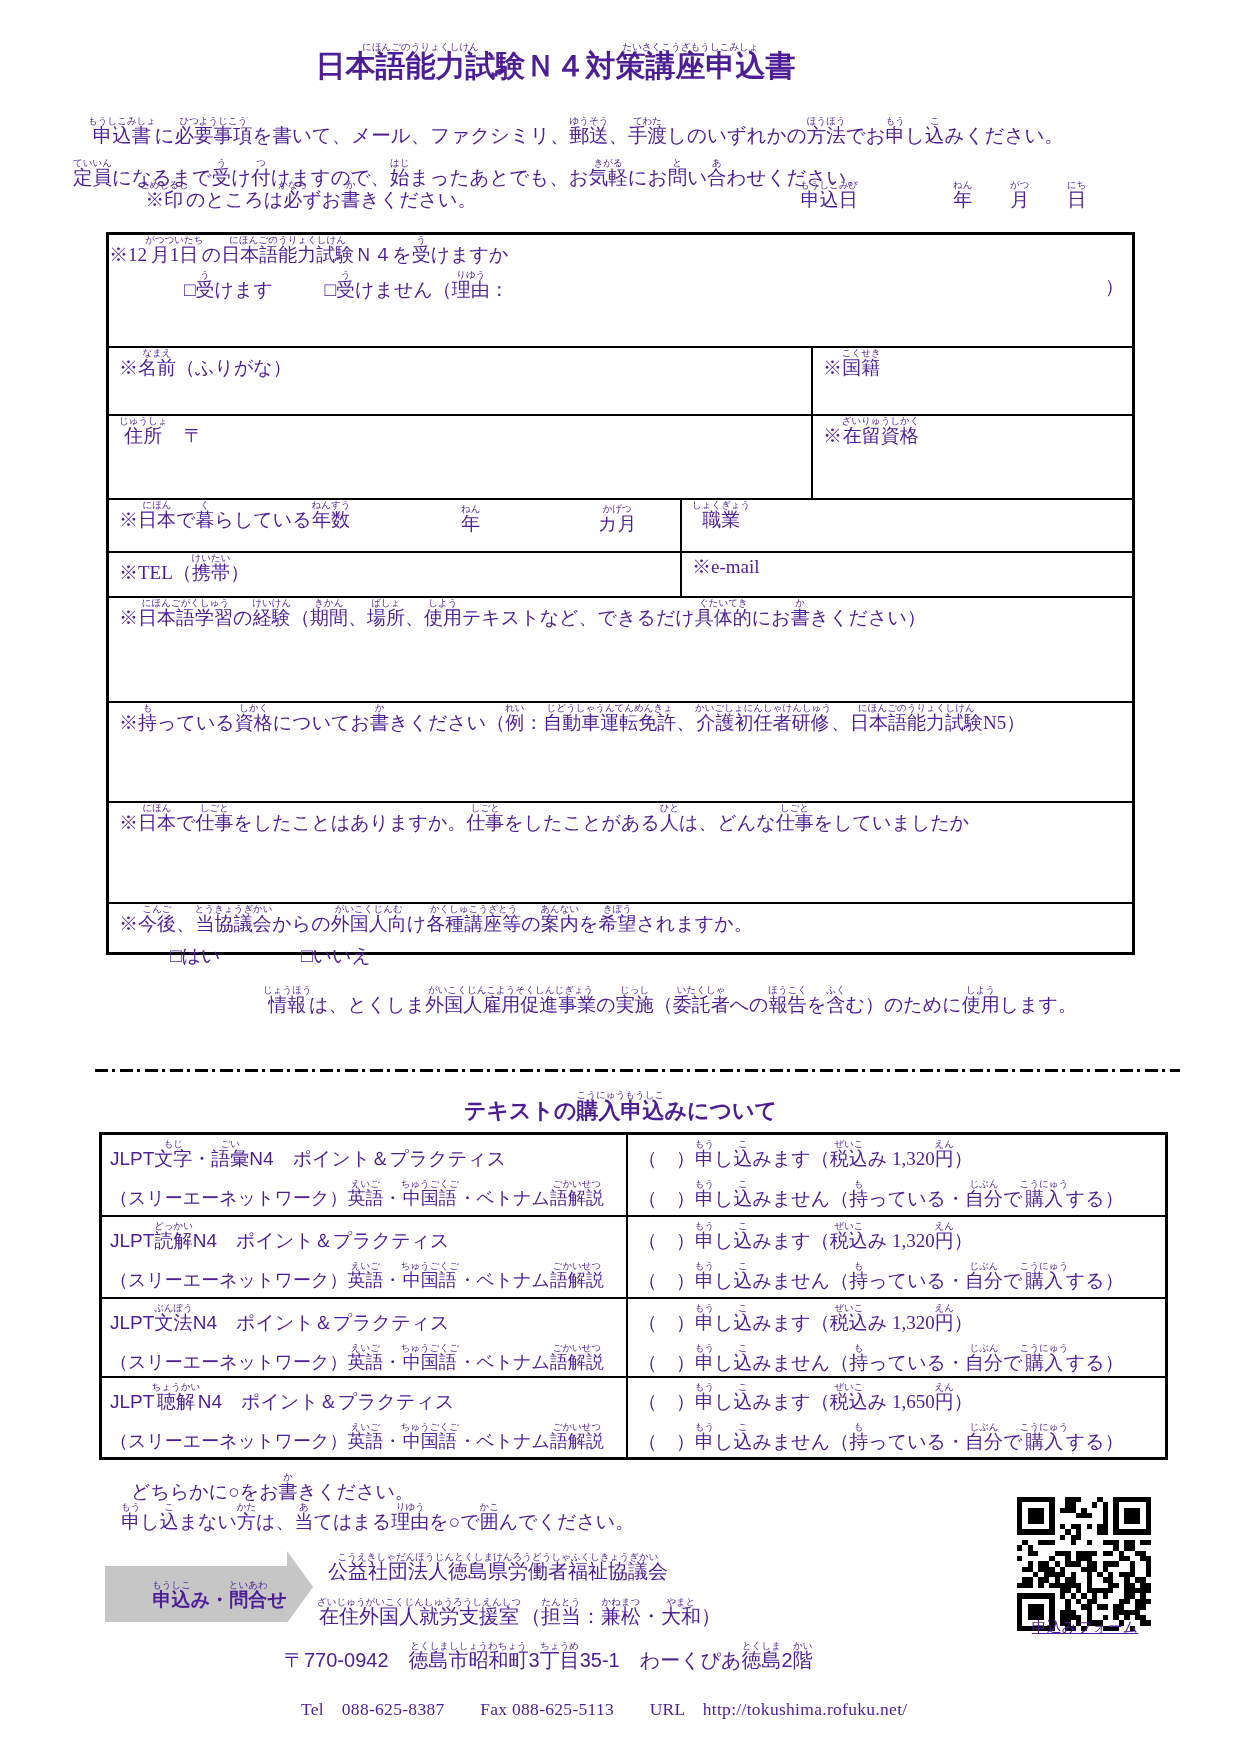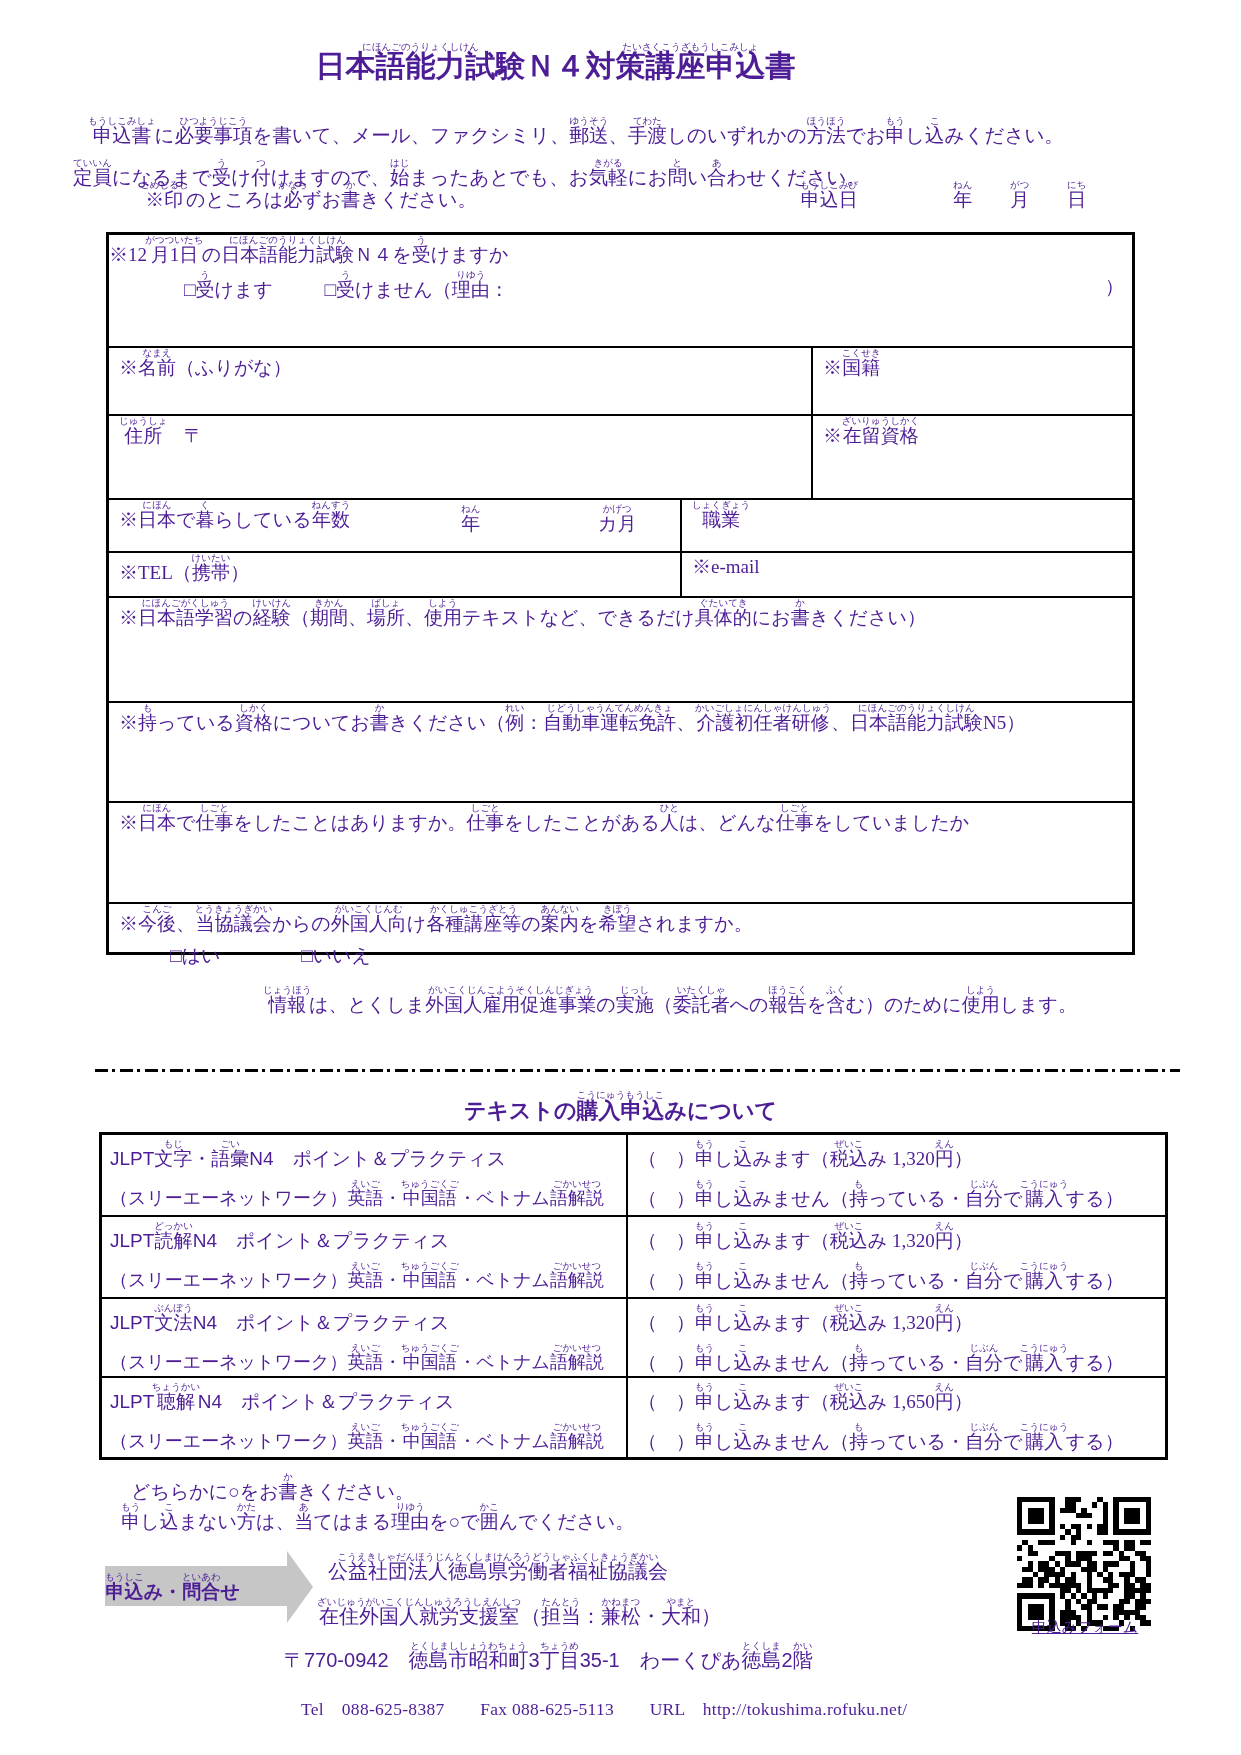--- a/index.html
+++ b/index.html
@@ -47,22 +47,22 @@
   .bt .br.first{border-top:none;}
   .bt .bcl{flex:0 0 524px;box-sizing:border-box;padding:2px 4px 2px 8px;font-size:19px;line-height:1.1;}
   .bt .bcr{flex:1;border-left:2px solid #000;box-sizing:border-box;padding:2px 4px 2px 10px;font-size:19px;line-height:1.1;}
   .bl1{margin-top:2px;}
   .bl2{margin-top:9px;}
   .pubsize{font-size:18px;}
 
   .instr{font-size:19px;line-height:1.15;}
 
   
-  .arrow-body{position:absolute;left:105px;top:1566px;width:182px;height:40px;background:#c6c6c6;
-              display:flex;align-items:center;justify-content:flex-start;}
+  .arrow-body{position:absolute;left:105px;top:1566px;width:182px;height:56px;background:#c6c6c6;
+              display:flex;align-items:center;justify-content:flex-end;}
   .arrow-head{position:absolute;left:287px;top:1551px;width:0;height:0;
               border-top:36px solid transparent;border-bottom:36px solid transparent;border-left:26px solid #c6c6c6;}
   .arrow-label{font-size:19px;font-weight:bold;line-height:1;}
   .org{top:1552px;left:328px;font-size:20px;}
   .dept{top:1597px;left:317px;font-size:20px;}
   .addr{top:1641px;left:284px;font-size:20px;}
   .telline{top:1697px;left:301px;font-size:17.5px;letter-spacing:.3px;}
 
   .qrbox{position:absolute;left:1017px;top:1497px;width:134px;height:134px;}
   .qrlabel{top:1618px;left:1005px;width:160px;text-align:center;font-size:15px;text-decoration:underline;}

